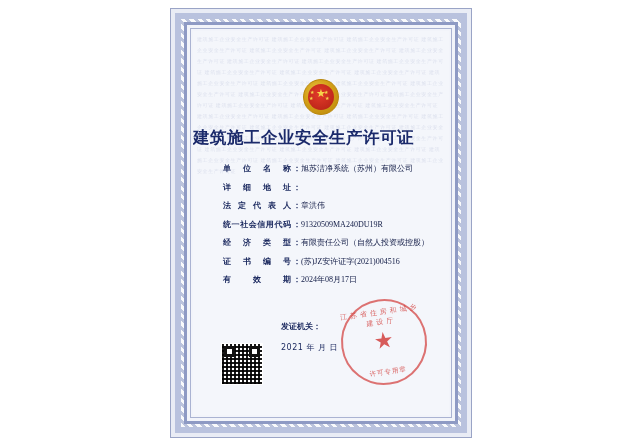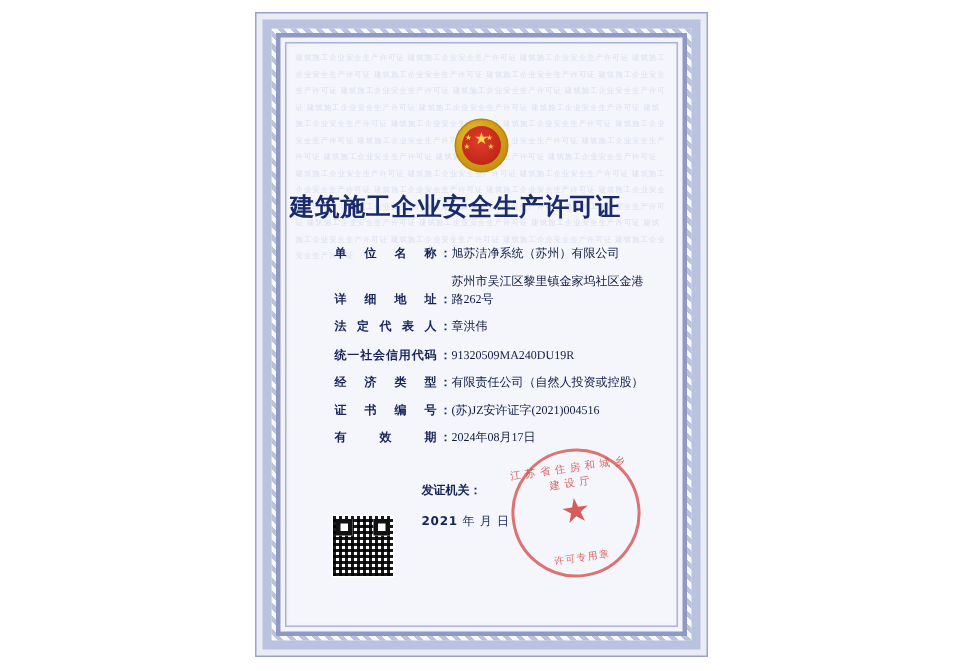--- a/index.html
+++ b/index.html
@@ -209,21 +209,21 @@
     white-space: nowrap;
   }
   .date-line {
     margin-top: 10px;
     font-family: "DejaVu Sans", "Liberation Sans", sans-serif;
     font-size: 8px;
     color: #17255c;
     white-space: nowrap;
     letter-spacing: .5px;
   }
-  .date-line .num { font-weight: bold; }
+  .date-line .num { font-weight: normal; }
 
   
   .seal {
     position: absolute;
     right: 22px;
     bottom: 30px;
     width: 82px;
     height: 82px;
     border-radius: 50%;
     border: 2px solid rgba(205, 32, 28, .72);
@@ -290,21 +290,20 @@
 
         <div class="field-row">
           <span class="field-label">单位名称</span>
           <span class="field-sep">：</span>
           <span class="field-value">旭苏洁净系统（苏州）有限公司</span>
         </div>
 
         <div class="field-row">
           <span class="field-label">详细地址</span>
           <span class="field-sep">：</span>
-          <span class="field-value">苏州市吴江区黎里镇金家坞社区金港路262号</span>
         </div>
 
         <div class="field-row">
           <span class="field-label">法定代表人</span>
           <span class="field-sep">：</span>
           <span class="field-value">章洪伟</span>
         </div>
 
         <div class="field-row">
           <span class="field-label">统一社会信用代码</span>

